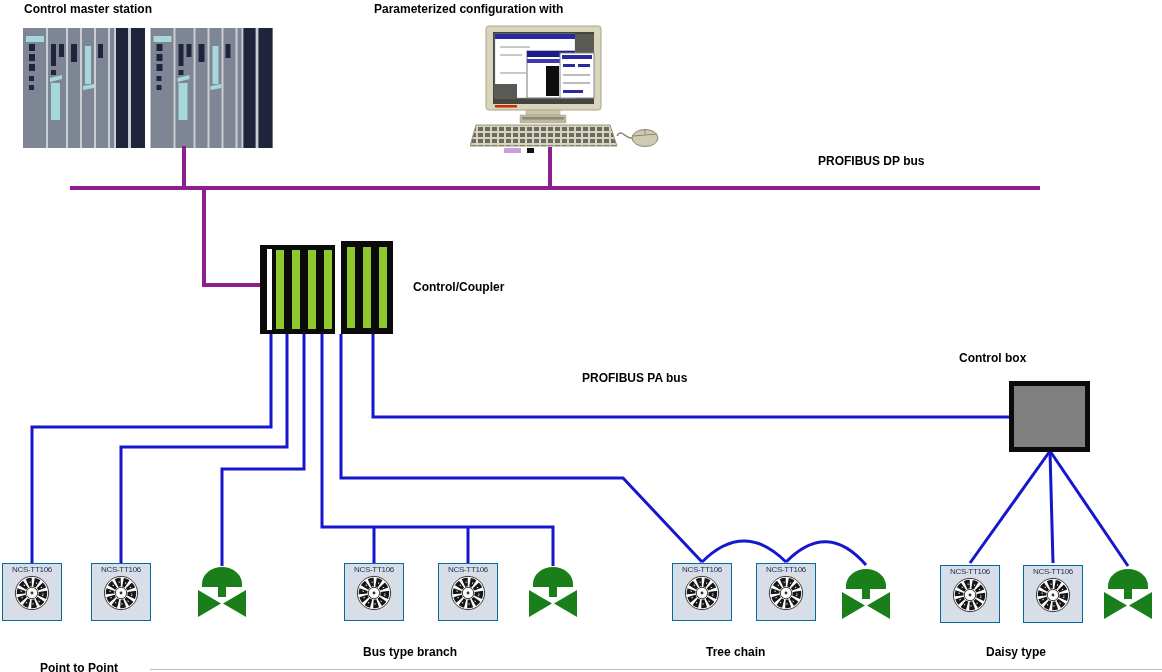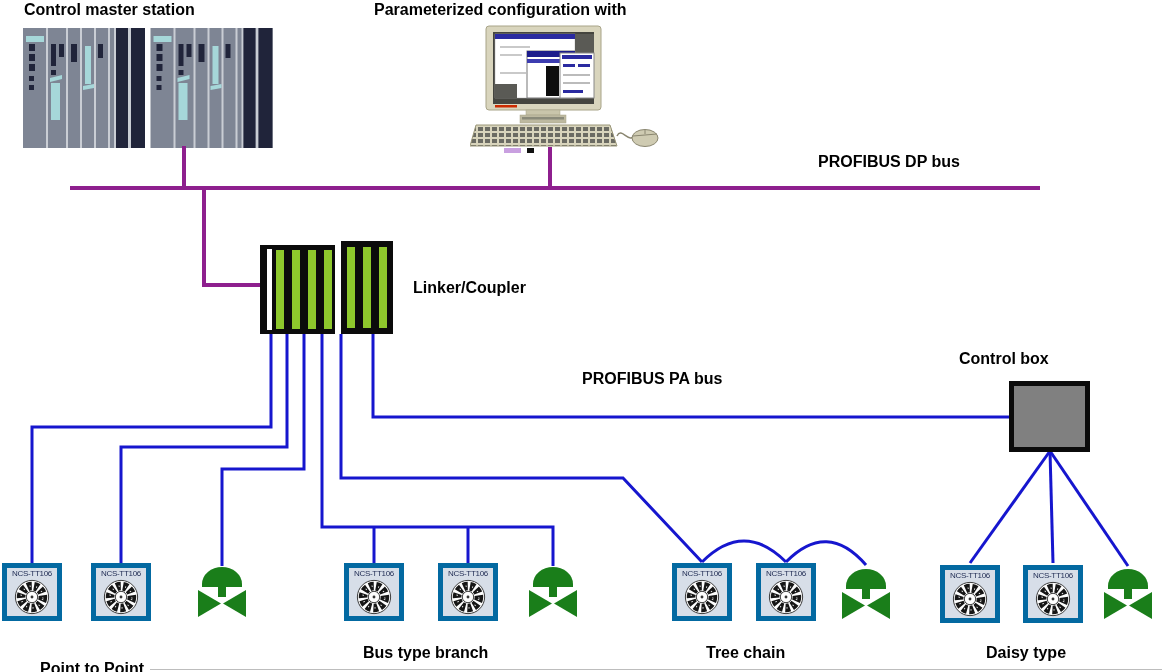--- a/index.html
+++ b/index.html
@@ -1,21 +1,21 @@
 <!DOCTYPE html>
 <html><head>
 <meta charset="utf-8">
 <style>
   html,body{margin:0;padding:0;background:#fff;}
   .canvas{position:relative;width:1162px;height:672px;background:#ffffff;overflow:hidden;
           font-family:"Liberation Sans", sans-serif;}
-  .lbl{position:absolute;font-weight:bold;font-size:16px;color:#000;white-space:nowrap;line-height:13px;}
+  .lbl{position:absolute;font-weight:bold;font-size:12px;color:#000;white-space:nowrap;line-height:13px;}
   .abs{position:absolute;}
   .overlay{position:absolute;left:0;top:0;pointer-events:none;}
-  .device{position:absolute;width:60px;height:58px;background:#D7DEE8;border:5px solid #0369a1;
+  .device{position:absolute;width:60px;height:58px;background:#D7DEE8;border:1px solid #0369a1;
           box-sizing:border-box;text-align:center;}
   .device-label{font-size:8px;color:#1E2A52;margin-top:1px;letter-spacing:-0.3px;}
   .device-dial{width:38px;height:38px;display:block;margin:0 auto;}
   .valve{position:absolute;width:50px;height:56px;}
   .junction-box{position:absolute;left:1009px;top:381px;width:81px;height:71px;background:#808080;
                 border:5px solid #0b0b0b;box-sizing:border-box;}
   .bottom-rule{position:absolute;left:150px;top:669px;width:1012px;height:1px;background:#bdbdbd;}
 </style>
 </head>
 <body>
@@ -149,21 +149,21 @@
     <g fill="#8EC82C">
       <rect x="18" y="11" width="8" height="79"></rect>
       <rect x="34" y="11" width="8" height="79"></rect>
       <rect x="50" y="11" width="8" height="79"></rect>
       <rect x="66" y="11" width="8" height="79"></rect>
       <rect x="89" y="8" width="8" height="81"></rect>
       <rect x="105" y="8" width="8" height="81"></rect>
       <rect x="121" y="8" width="8" height="81"></rect>
     </g>
   </svg>
-  <div class="lbl" style="left:413px;top:281px">Linker/Coupler</div>
+  <div class="lbl" style="left:413px;top:281px">Control/Coupler</div>
 
   <div class="lbl" style="left:818px;top:155px">PROFIBUS DP bus</div>
   <div class="lbl" style="left:582px;top:372px">PROFIBUS PA bus</div>
 
   <div class="lbl" style="left:959px;top:352px">Control box</div>
   <div class="junction-box"></div>
 
   <div class="device" style="left:2px;top:563px">
     <div class="device-label">NCS-TT106</div>
     <svg class="device-dial">

